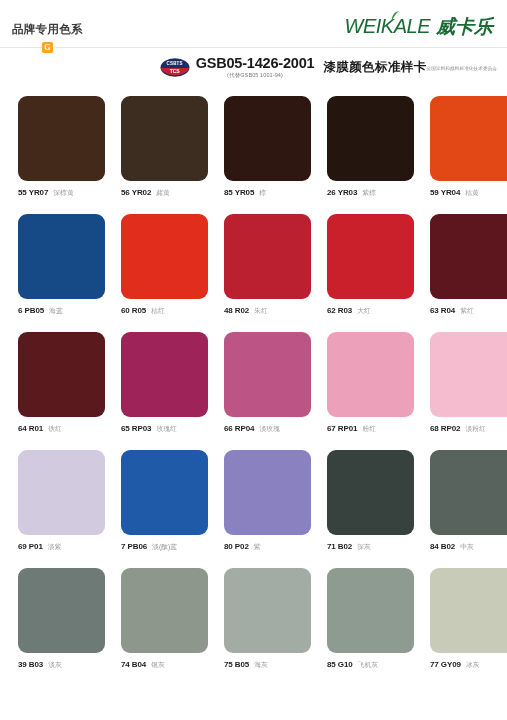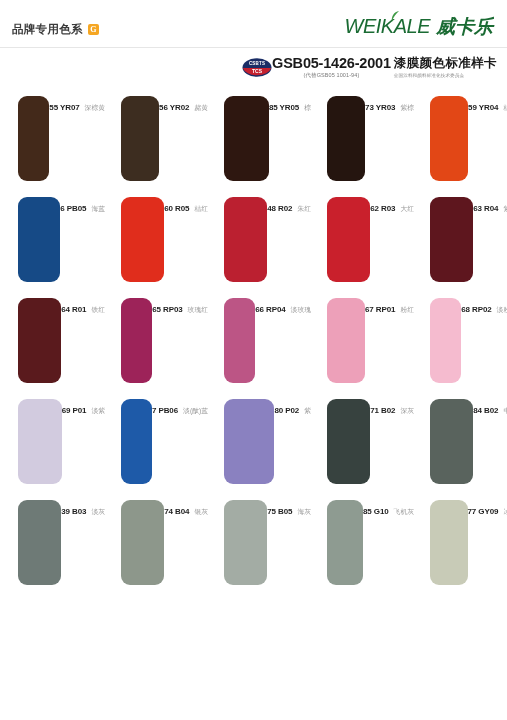--- a/index.html
+++ b/index.html
@@ -23,20 +23,21 @@
     border-bottom: 1px solid #e6e6e6;
     box-sizing: border-box;
   }
   .brand-series {
     position: absolute;
     left: 12px;
     top: 22px;
     display: flex;
     align-items: center;
     gap: 5px;
+    flex-direction: column;
   }
   .brand-series-label {
     font-size: 11.5px;
     font-weight: bold;
     color: #3b3b3b;
     letter-spacing: 0.3px;
   }
   .g-badge {
     display: inline-block;
     width: 11px;
@@ -81,20 +82,21 @@
     letter-spacing: 0px;
   }
 
   
   .standard-bar {
     position: absolute;
     top: 56px;
     right: 10px;
     display: flex;
     align-items: center;
+    gap: 6px;
   }
   .gsb-seal {
     width: 30px;
     height: 19px;
     position: relative;
     flex: none;
   }
   .seal-text-top {
     position: absolute;
     top: 3px;
@@ -129,22 +131,22 @@
     line-height: 1.05;
   }
   .std-sub {
     font-size: 5.5px;
     color: #7a7a7a;
     margin-top: 1px;
     letter-spacing: 0.1px;
   }
   .std-right {
     display: flex;
-    flex-direction: column;
-    align-items: flex-start;
+    flex-direction: row;
+    align-items: center;
     margin-left: 3px;
   }
   .std-title {
     font-size: 12.5px;
     font-weight: bold;
     color: #1a1a1a;
     letter-spacing: 0.4px;
     line-height: 1.1;
   }
   .std-org {
@@ -164,21 +166,21 @@
     flex-direction: column;
     gap: 16px;
   }
   .row {
     display: flex;
     gap: 16px;
   }
   .cell {
     width: 87px;
     display: flex;
-    flex-direction: row;
+    flex-direction: column;
   }
   .chip {
     width: 87px;
     height: 85px;
     border-radius: 9px;
   }
   .caption {
     margin-top: 7px;
     display: flex;
     align-items: baseline;
@@ -258,21 +260,21 @@
       <div class="cell">
         <div class="chip" style="background: rgb(46, 23, 16);"></div>
         <div class="caption">
           <span class="code">85 YR05</span>
           <span class="name">棕</span>
         </div>
       </div>
       <div class="cell">
         <div class="chip" style="background: rgb(37, 21, 15);"></div>
         <div class="caption">
-          <span class="code">73 YR03</span>
+          <span class="code">26 YR03</span>
           <span class="name">紫棕</span>
         </div>
       </div>
       <div class="cell">
         <div class="chip" style="background: rgb(226, 71, 22);"></div>
         <div class="caption">
           <span class="code">59 YR04</span>
           <span class="name">桔黄</span>
         </div>
       </div>

